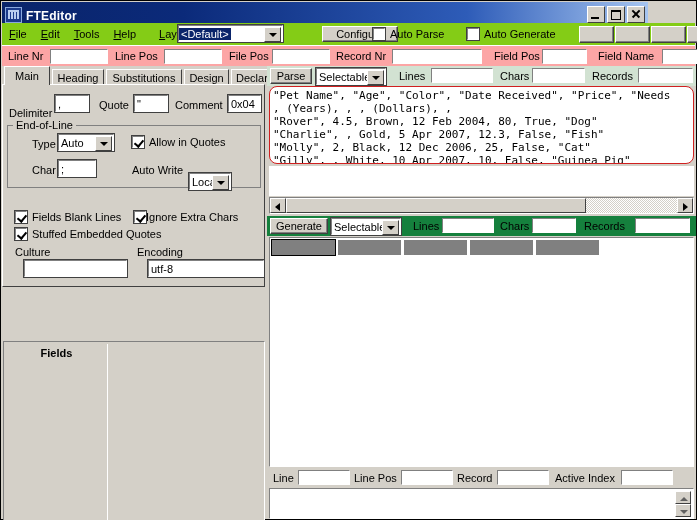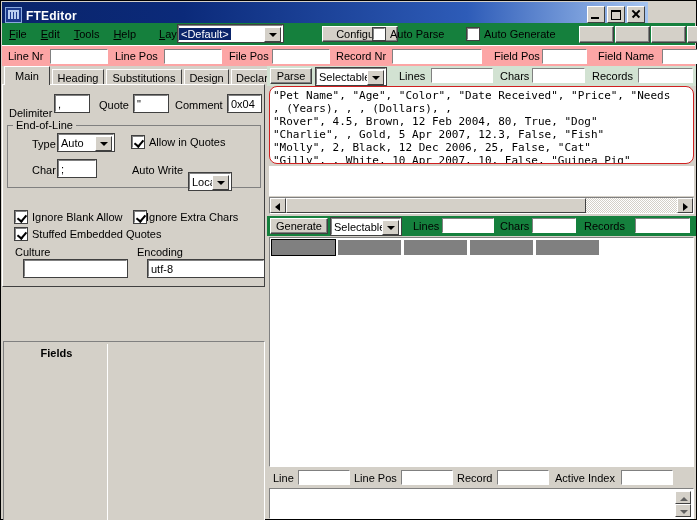--- a/index.html
+++ b/index.html
@@ -33,21 +33,21 @@
     border-right:1px solid #404040;border-bottom:1px solid #404040;
     position:relative;font-size:9px;line-height:13px;text-align:center;color:#000;
   }
   .wb .mn{position:absolute;left:3px;bottom:3px;width:8px;height:2px;background:#000;}
   .wb .mx{position:absolute;left:3px;top:3px;width:8px;height:7px;border:1px solid #000;border-top-width:2px;}
   .wb .cl1,.wb .cl2{position:absolute;left:3px;top:6px;width:10px;height:1.6px;background:#000;}
   .wb .cl1{transform:rotate(45deg);} .wb .cl2{transform:rotate(-45deg);}
   
   .menurow{
     position:absolute;left:1px;top:22px;width:693px;height:22px;
-    background:#15803d;display:flex;align-items:center;
+    background:#84cc16;display:flex;align-items:center;
   }
   .mi{padding:2px 7px;font-size:11px;color:#000;}
   .mi u{text-decoration:underline;}
   .lbl{font-size:11px;color:#000;}
   .combo{
     position:relative;background:#fff;
     border-top:1px solid #808080;border-left:1px solid #808080;
     border-right:1px solid #fff;border-bottom:1px solid #fff;
     outline:1px solid #404040;
     height:17px;box-sizing:border-box;display:flex;align-items:center;
@@ -307,21 +307,21 @@
       <span class="tfield" style="position:absolute;left:55px;top:75px;width:38px;">;</span>
 
       <span class="lbl" style="position:absolute;left:129px;top:79px;">Auto Write</span>
       <div class="combo" style="position:absolute;left:186px;top:88px;width:42px;text-align:center;">
         <span class="cval">Local</span>
         <span class="carrow"></span>
       </div>
 
       <div style="position:absolute;left:12px;top:126px;display:flex;align-items:center;gap:5px;">
         <span class="cbx on"></span>
-        <span class="lbl">Ignore Blank Allow</span>
+        <span class="lbl">Fields Blank Lines</span>
       </div>
       <div style="position:absolute;left:131px;top:126px;display:flex;align-items:center;">
         <span class="cbx on"></span>
         <span class="lbl">Ignore Extra Chars</span>
       </div>
       <div style="position:absolute;left:12px;top:143px;display:flex;align-items:center;gap:5px;">
         <span class="cbx on"></span>
         <span class="lbl">Stuffed Embedded Quotes</span>
       </div>
 

